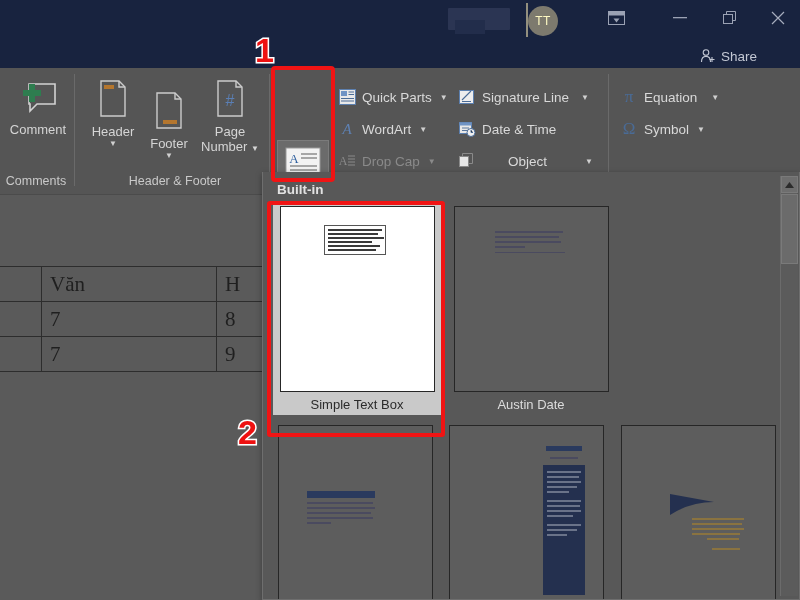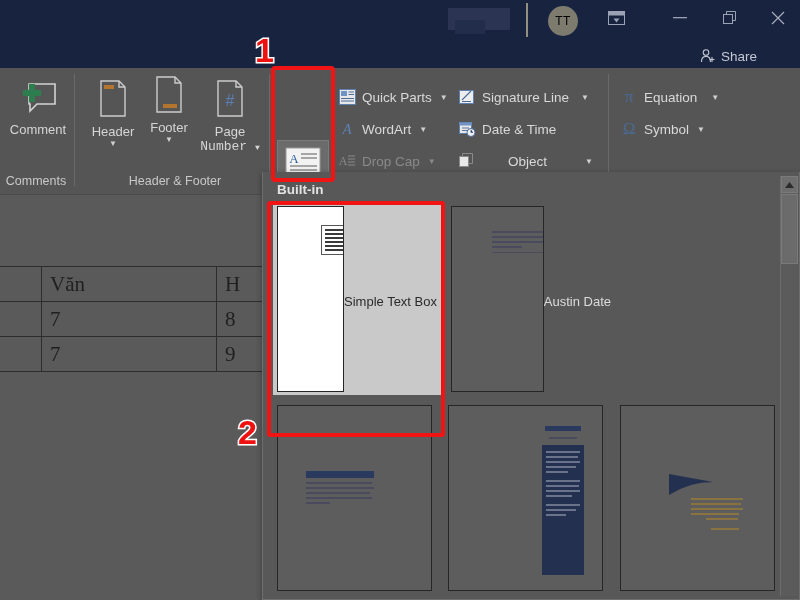--- a/index.html
+++ b/index.html
@@ -30,25 +30,24 @@
   .tb-blurblock2 {
     position: absolute; top: 20px; left: 455px;
     width: 30px; height: 14px;
     background: #222d4b;
   }
   .avatar {
     position: absolute; top: 6px; left: 528px;
     width: 30px; height: 30px;
     border-radius: 50%;
     background: #7d7a6e;
-    color: #000000;
+    color: #fef9c3;
     font-size: 12px;
     display: flex; align-items: center; justify-content: center;
     letter-spacing: .3px;
-    margin-left: 20px;
   }
   .avatar-bar {
     position: absolute; top: 3px; left: 526px;
     width: 2px; height: 34px; background: #93907f;
   }
   .win-btn {
     position: absolute; top: 0; height: 36px; width: 46px;
     display: flex; align-items: center; justify-content: center;
     color: #9ba2b4; font-size: 15px;
   }
@@ -195,21 +194,21 @@
     font-size: 13.5px; font-weight: bold; color: #e2e2e2;
   }
   .gal-grid {
     position: absolute; left: 10px; top: 30px;
     width: 508px;
   }
   .gal-row { display: flex; gap: 6px; }
   .gal-item {
     width: 168px;
     padding: 4px 4px 3px 4px;
-    display: flex; flex-direction: row; align-items: center;
+    display: flex; flex-direction: column; align-items: center;
   }
   .gal-item.selected { background: #c9c9c9; }
   .gal-thumb {
     width: 155px; height: 186px;
     border: 1px solid #262626;
     background: #5d5d5d;
     position: relative;
     overflow: hidden;
   }
   .gal-item.selected .gal-thumb { background: #ffffff; }
@@ -325,38 +324,38 @@
       <div class="bigbtn" style="left:82px; top:10px; width:62px;">
         <svg width="36" height="42" viewBox="0 0 36 42">
           <path d="M6 3 H24 L30 9 V38 H6 Z" fill="none" stroke="#cccccc" stroke-width="1.4"></path>
           <path d="M24 3 V9 H30" fill="none" stroke="#cccccc" stroke-width="1.4"></path>
           <rect x="9" y="7" width="10" height="4" fill="#b4762e"></rect>
         </svg>
         <span class="lbl">Header</span>
         <span class="caret-dn">▼</span>
       </div>
 
-      <div class="bigbtn" style="left:138px; top:6px; width:62px;">
+      <div class="bigbtn" style="left:138px; top:22px; width:62px;">
         <svg width="36" height="42" viewBox="0 0 36 42">
           <path d="M6 3 H24 L30 9 V38 H6 Z" fill="none" stroke="#cccccc" stroke-width="1.4"></path>
           <path d="M24 3 V9 H30" fill="none" stroke="#cccccc" stroke-width="1.4"></path>
           <rect x="12" y="30" width="14" height="4" fill="#b4762e"></rect>
         </svg>
         <span class="lbl">Footer</span>
         <span class="caret-dn">▼</span>
       </div>
 
       <div class="bigbtn" style="left:194px; top:10px; width:72px;">
         <svg width="36" height="42" viewBox="0 0 36 42">
           <path d="M6 3 H24 L30 9 V38 H6 Z" fill="none" stroke="#cccccc" stroke-width="1.4"></path>
           <path d="M24 3 V9 H30" fill="none" stroke="#cccccc" stroke-width="1.4"></path>
           <text x="18" y="28" font-size="16" fill="#5a7fb5" text-anchor="middle" font-family="Liberation Sans, sans-serif">#</text>
         </svg>
         <span class="lbl">Page</span>
-        <span class="lbl" style="margin-top:0;font-family:Liberation Mono, monospace;">
+        <span class="lbl" style="margin-top:0;">
           <span>Number</span> <span style="font-size:8px;">▼</span>
         </span>
       </div>
 
       <div class="vdiv" style="left:269px;"></div>
 
       <div class="textbox-btn">
         <svg width="38" height="32" viewBox="0 0 38 32">
           <rect x="2" y="2" width="34" height="28" fill="#f2f2f2" stroke="#9a9a9a" stroke-width="1"></rect>
           <text x="10" y="17" font-size="13" fill="#2e5f9e" text-anchor="middle" font-family="Liberation Serif, serif">A</text>

